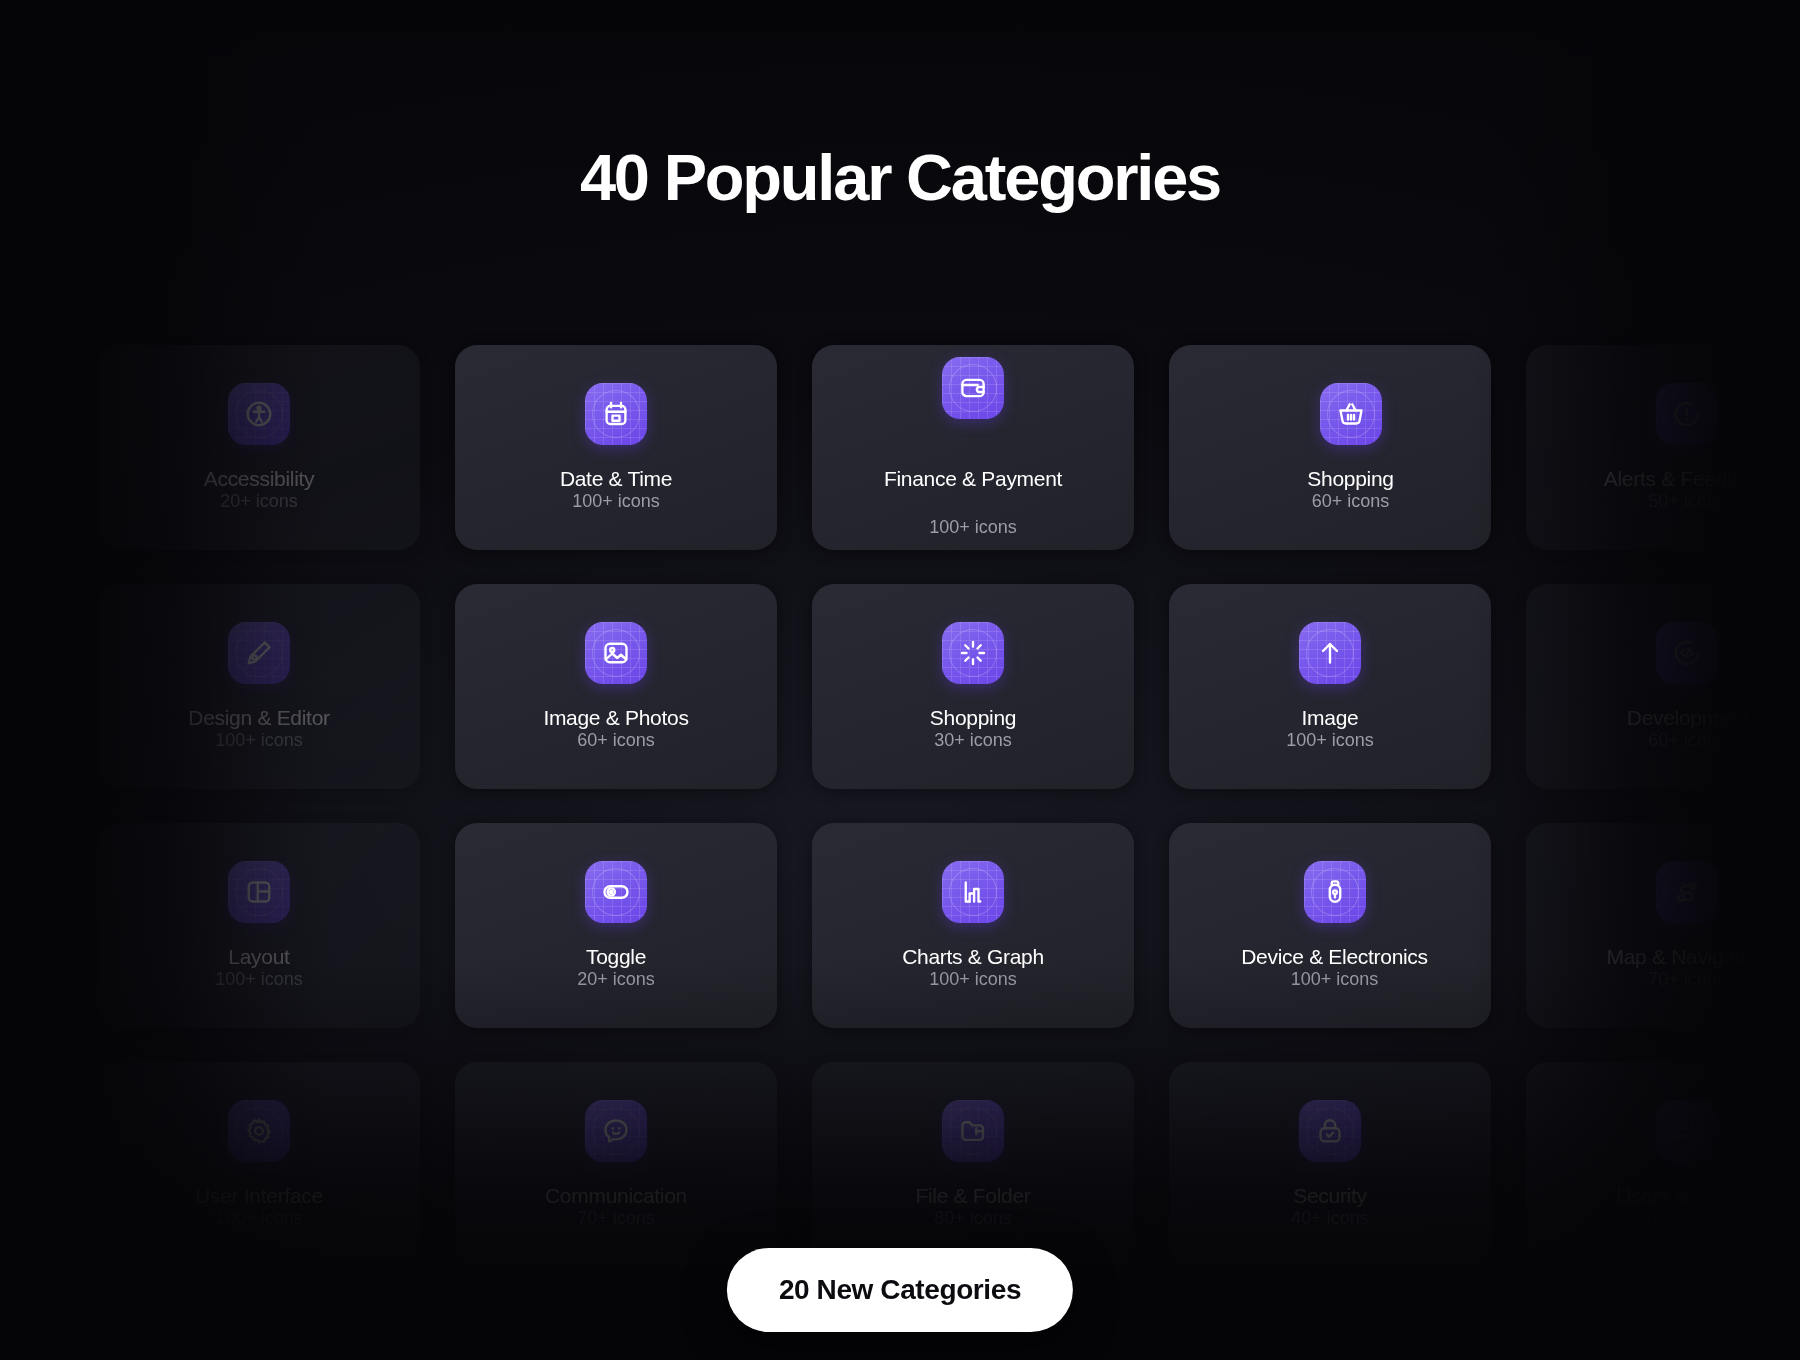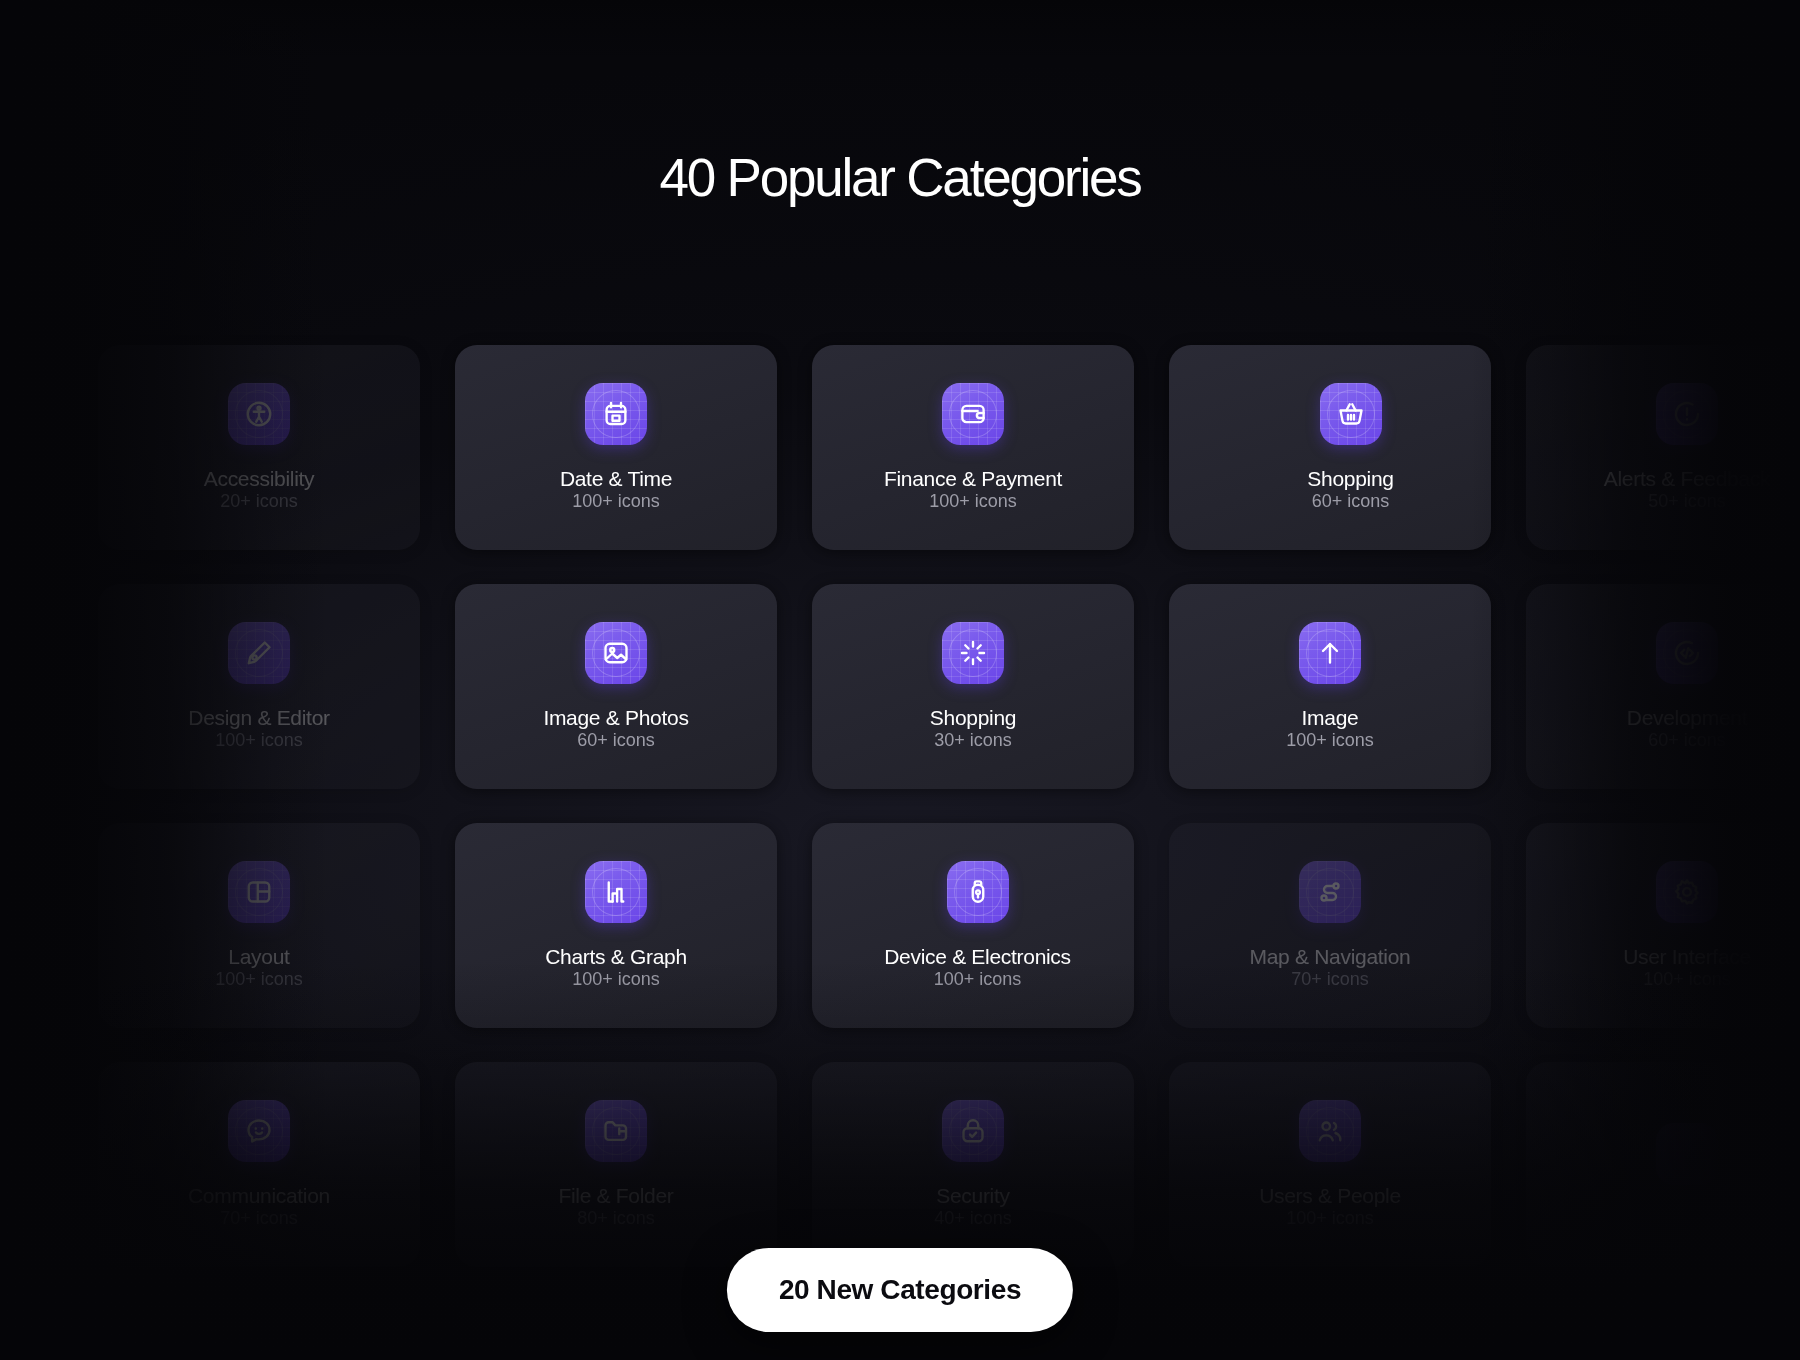--- a/index.html
+++ b/index.html
@@ -24,23 +24,23 @@
 
   
   #title-wrap {
     position: absolute;
     top: 132px;
     left: 0;
     width: 1800px;
     text-align: center;
   }
   #page-title {
-    font-size: 53px;
+    font-size: 65px;
     line-height: 92px;
-    font-weight: 400;
+    font-weight: 700;
     letter-spacing: -2.2px;
     color: #ffffff;
   }
 
   
   #grid {
     position: absolute;
     top: 345px;
     left: 158px;
     width: 1496px;
@@ -205,21 +205,21 @@
         <div class="tile">
           <svg viewBox="0 0 24 24">
             <rect x="4.5" y="5.5" width="15" height="14.5" rx="3"></rect>
             <path d="M8 3.2v3.4M16 3.2v3.4M4.5 10.2h15"></path>
             <path d="M9.2 13.3h5.6v4.1H9.2z"></path>
           </svg>
         </div>
         <div class="card-title">Date &amp; Time</div>
         <div class="card-count">100+ icons</div>
       </div>
-      <div class="card" style="opacity: 1;">
+      <div class="card" style="opacity: 1; gap: 26px;">
         <div class="tile">
           <svg viewBox="0 0 24 24">
             <rect x="3.5" y="5.5" width="17" height="13" rx="3.2"></rect>
             <path d="M3.5 9.6h12.2"></path>
             <path d="M20.5 11.2h-3.4a2 2 0 0 0 0 4h3.4"></path>
           </svg>
         </div>
         <div class="card-title">Finance &amp; Payment</div>
         <div class="card-count">100+ icons</div>
       </div>
@@ -295,20 +295,31 @@
       </div>
       <div class="card" style="opacity: 0.3;">
         <div class="tile">
           <svg viewBox="0 0 24 24">
             <rect x="3.8" y="4.4" width="16.4" height="15.2" rx="3.2"></rect>
             <path d="M11 4.6v14.8M11 11.6h9.2"></path>
           </svg>
         </div>
         <div class="card-title">Layout</div>
         <div class="card-count">100+ icons</div>
+      </div>
+      <div class="card" style="opacity: 1;">
+        <div class="tile">
+          <svg viewBox="0 0 24 24">
+            <rect x="2.8" y="7.4" width="18.4" height="9.2" rx="4.6"></rect>
+            <circle cx="8.2" cy="12" r="2.9"></circle>
+            <circle cx="8.2" cy="12" r="0.9"></circle>
+          </svg>
+        </div>
+        <div class="card-title">Toggle</div>
+        <div class="card-count">20+ icons</div>
       </div>
       <div class="card" style="opacity: 1;">
         <div class="tile">
           <svg viewBox="0 0 24 24">
             <path d="M6.2 4.4v15.2h3.1"></path>
             <path d="M9.3 19.6v-6.4h3.6v6.4M12.9 13.2V9.6h3.5v10h1.4"></path>
           </svg>
         </div>
         <div class="card-title">Charts &amp; Graph</div>
         <div class="card-count">100+ icons</div>

